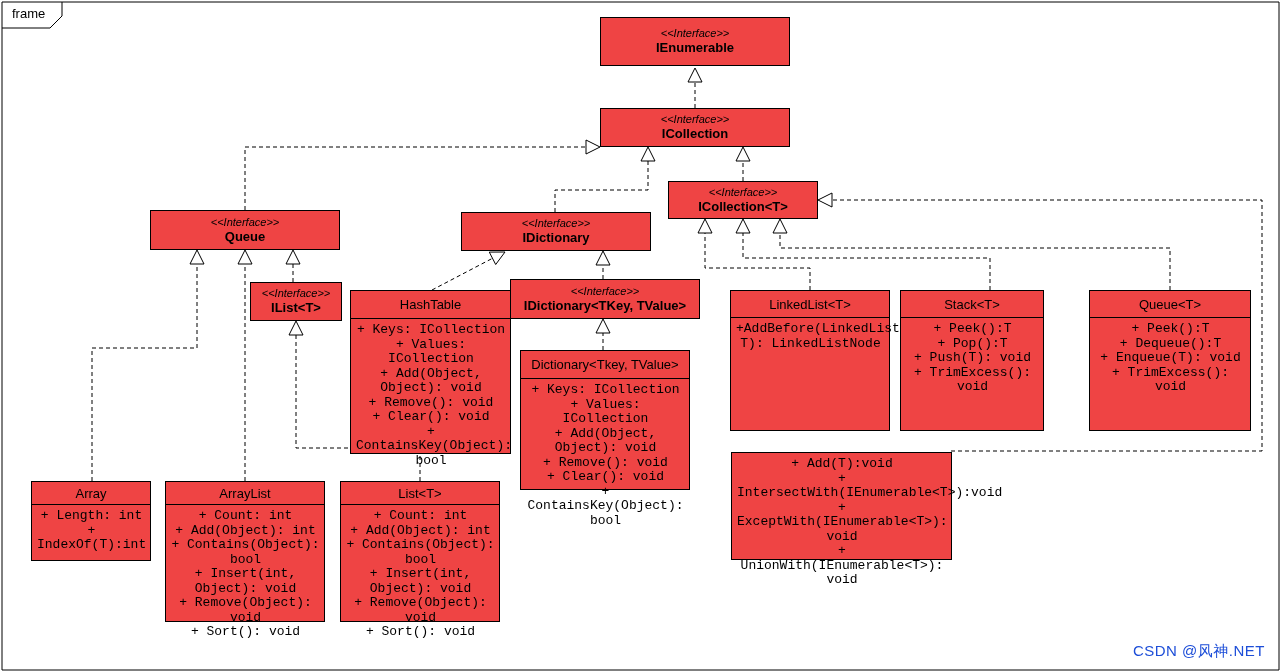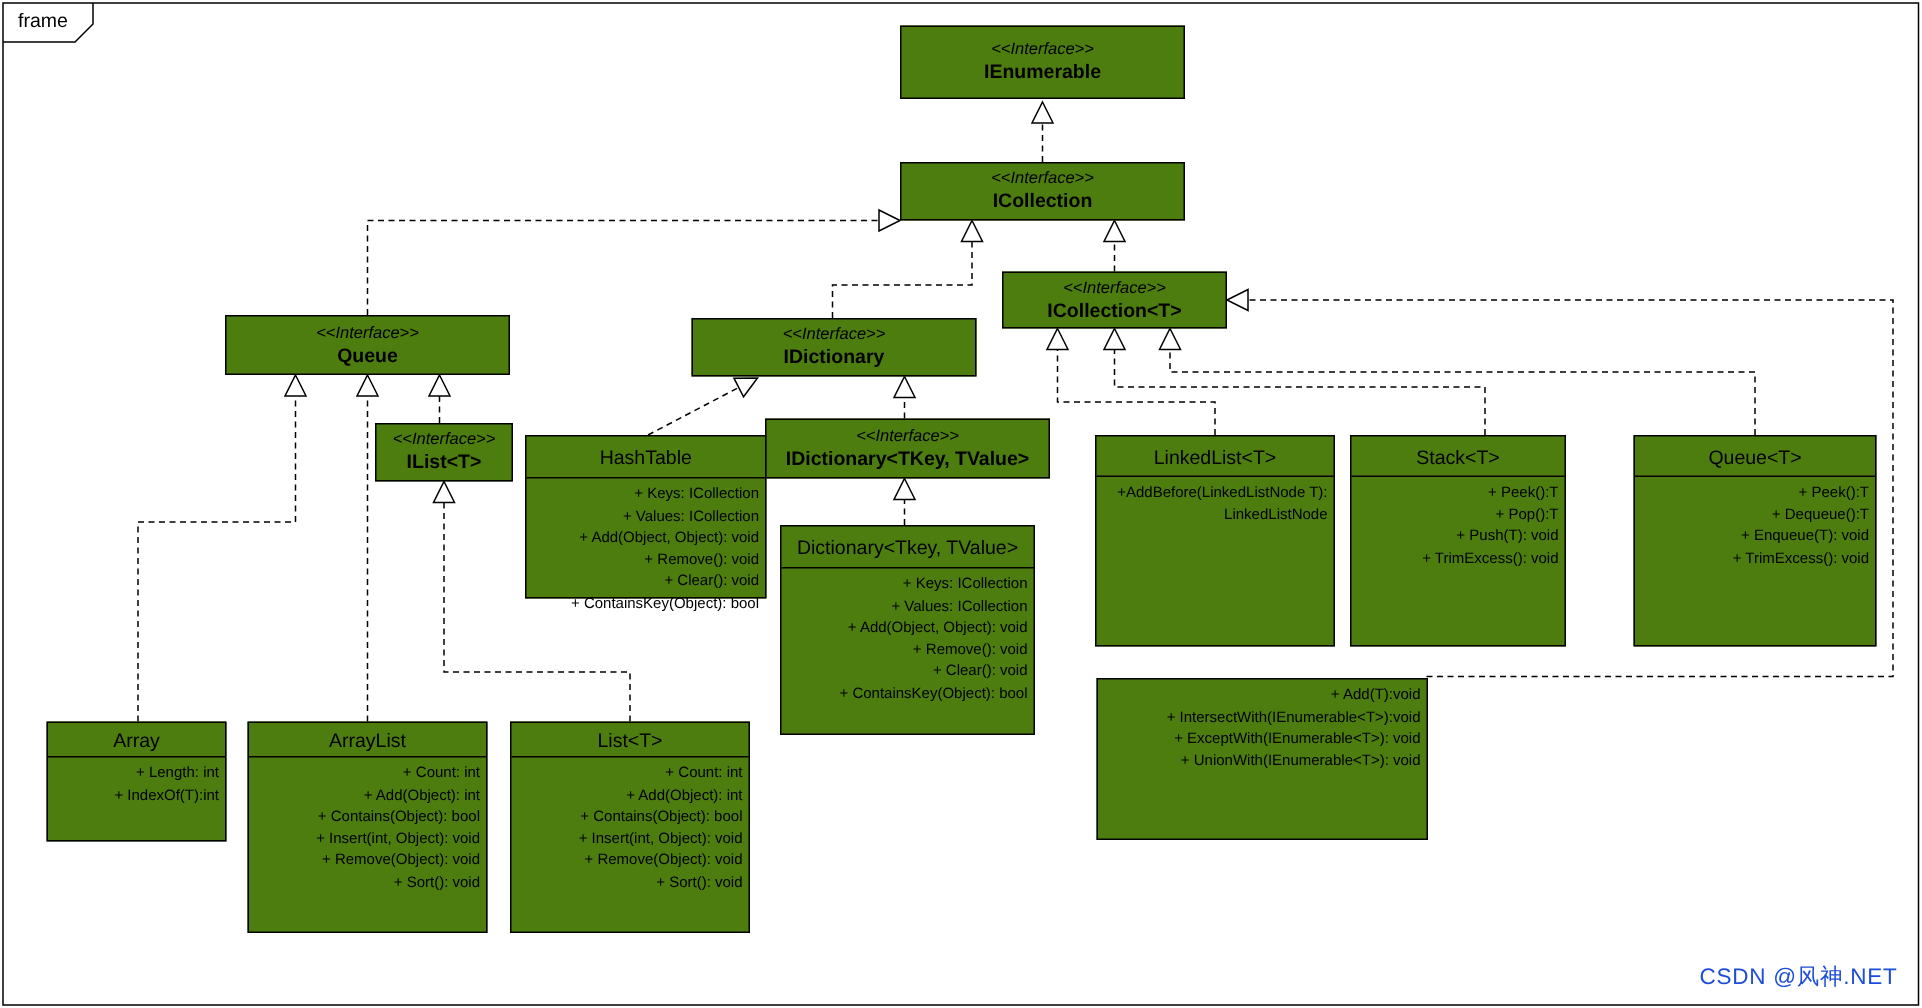--- a/index.html
+++ b/index.html
@@ -2,27 +2,27 @@
 <html><head>
 <meta charset="utf-8">
 <style>
   html,body{margin:0;padding:0;background:#fff;}
   #canvas{position:relative;width:1281px;height:672px;background:#ffffff;overflow:hidden;
           font-family:"Liberation Sans",sans-serif;color:#000;}
   svg.layer{position:absolute;left:0;top:0;pointer-events:none;}
   .rel{fill:none;stroke:#000;stroke-width:1;stroke-dasharray:4 3;}
   .tri{fill:#fff;stroke:#000;stroke-width:1;}
   .solid{fill:none;stroke:#000;stroke-width:1;}
-  .node{position:absolute;box-sizing:border-box;background:#4d7c0f;border:1px solid #000;}
+  .node{position:absolute;box-sizing:border-box;background:#ef4444;border:1px solid #000;}
   .iface{display:flex;flex-direction:column;align-items:center;justify-content:center;}
   .stereo{font-size:11px;font-style:italic;line-height:13px;}
   .iname{font-size:13px;font-weight:bold;line-height:16px;white-space:nowrap;}
   .ctitle{font-size:13px;text-align:center;border-bottom:1px solid #000;box-sizing:border-box;
           display:flex;align-items:center;justify-content:center;}
-  .members{padding:4px 4px 0 5px;font-size:10px;line-height:14.5px;text-align:right;}
+  .members{padding:4px 4px 0 5px;font-size:13px;line-height:14.5px;text-align:center;font-family:Liberation Mono, monospace;}
   #frame-label{position:absolute;left:12px;top:6px;font-size:13px;}
   #watermark{position:absolute;right:16px;top:642px;font-size:15px;color:#1d4ed8;letter-spacing:0.5px;}
 </style>
 </head>
 <body>
 
 <div id="canvas">
 
   <svg class="layer" width="1281" height="672">
 
@@ -117,21 +117,21 @@
   </div>
   <div class="node iface" style="left:461px;top:212px;width:190px;height:39px">
     <div class="stereo">&lt;&lt;Interface&gt;&gt;</div>
     <div class="iname">IDictionary</div>
   </div>
   <div class="node iface" style="left:510px;top:279px;width:190px;height:40px">
     <div class="stereo">&lt;&lt;Interface&gt;&gt;</div>
     <div class="iname">IDictionary&lt;TKey, TValue&gt;</div>
   </div>
 
-  <div class="node cls" style="left:350px;top:290px;width:161px;height:109px">
+  <div class="node cls" style="left:350px;top:290px;width:161px;height:164px">
     <div class="ctitle" style="height:28px">HashTable</div>
     <div class="members">
         <div class="member">+ Keys: ICollection</div>
         <div class="member">+ Values: ICollection</div>
         <div class="member">+ Add(Object, Object): void</div>
         <div class="member">+ Remove(): void</div>
         <div class="member">+ Clear(): void</div>
         <div class="member">+ ContainsKey(Object): bool</div>
       </div>
   </div>

